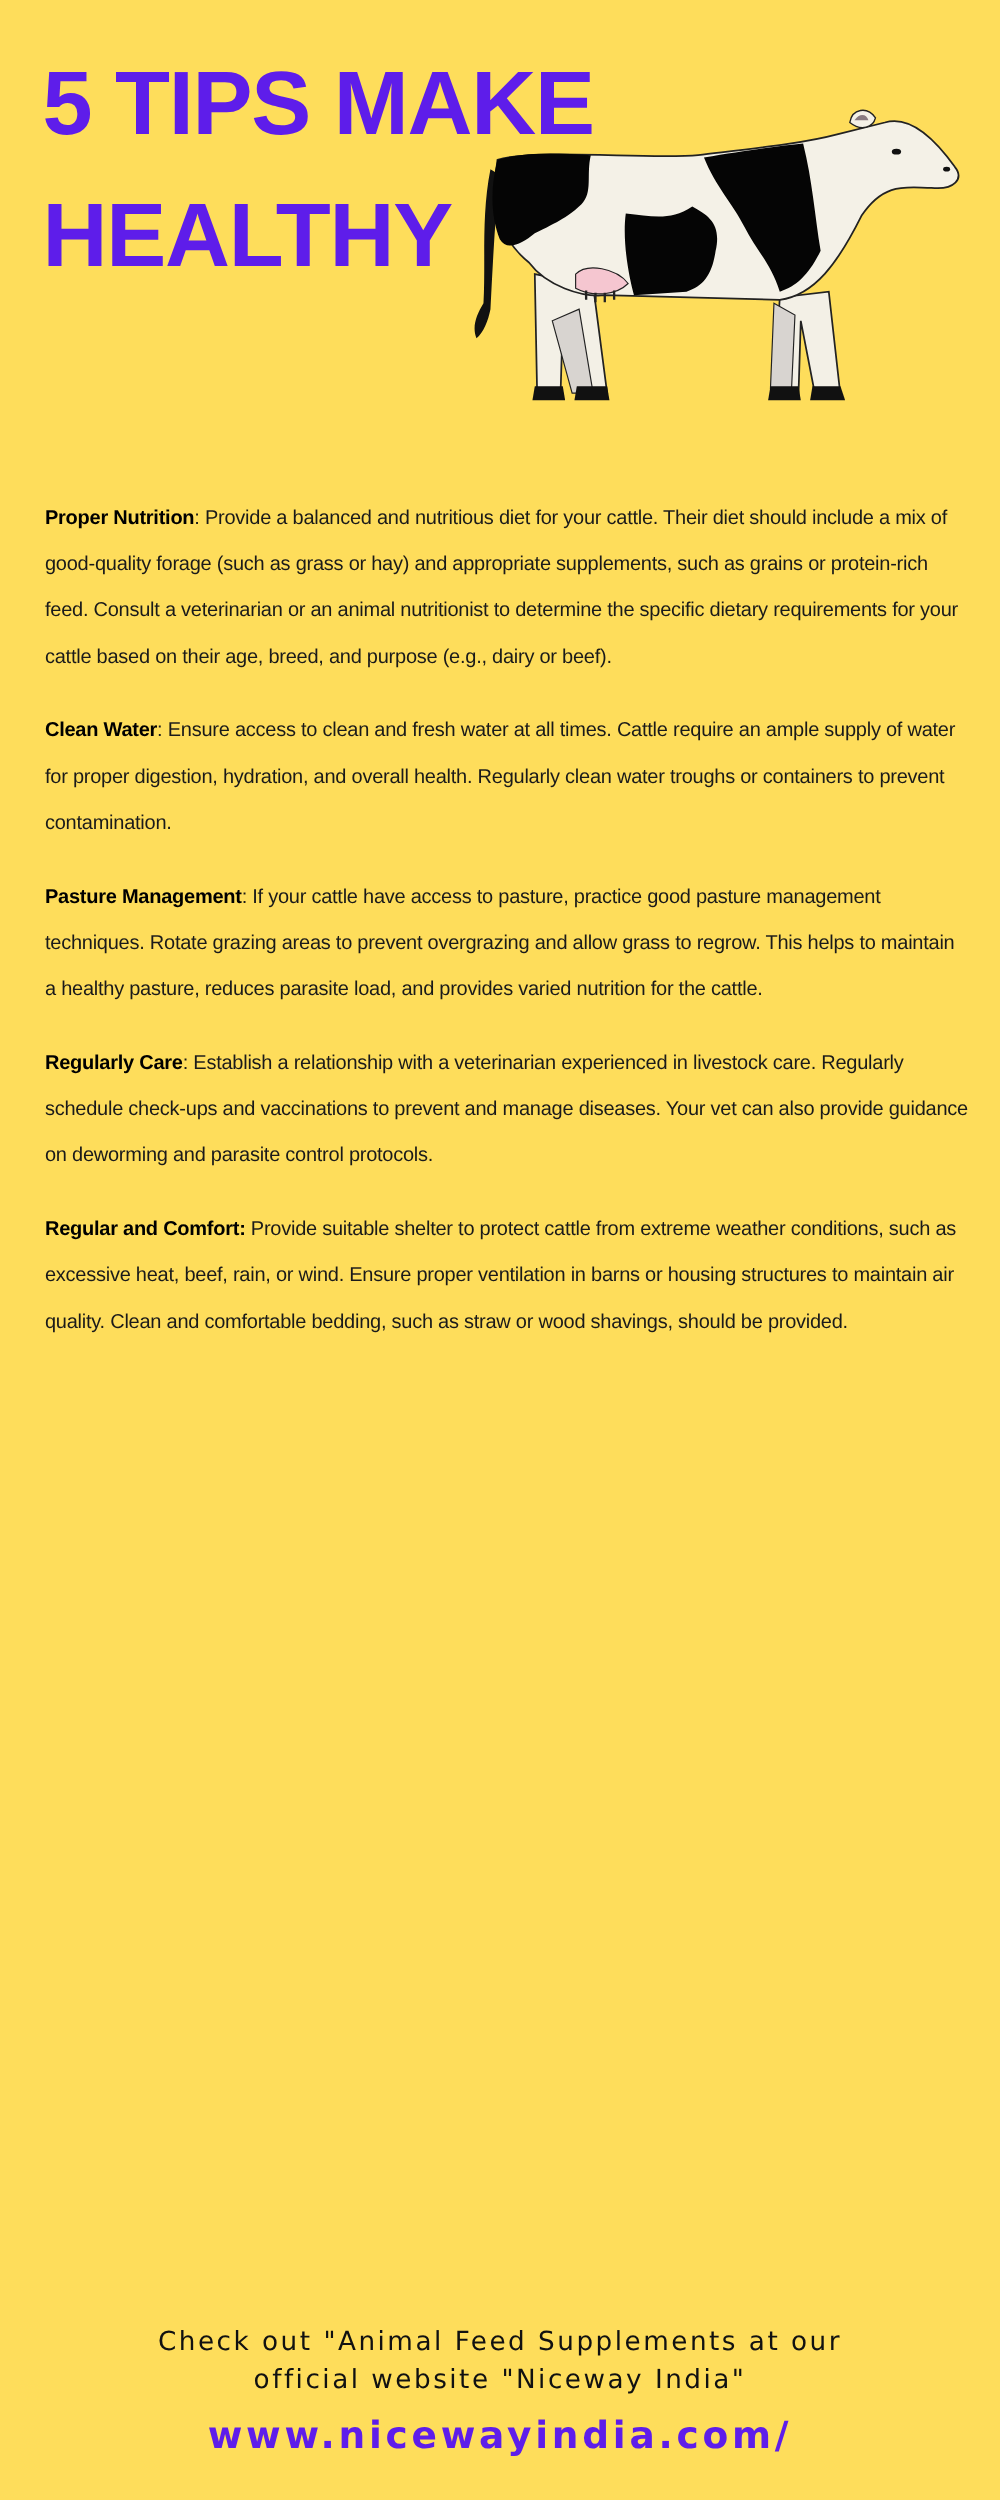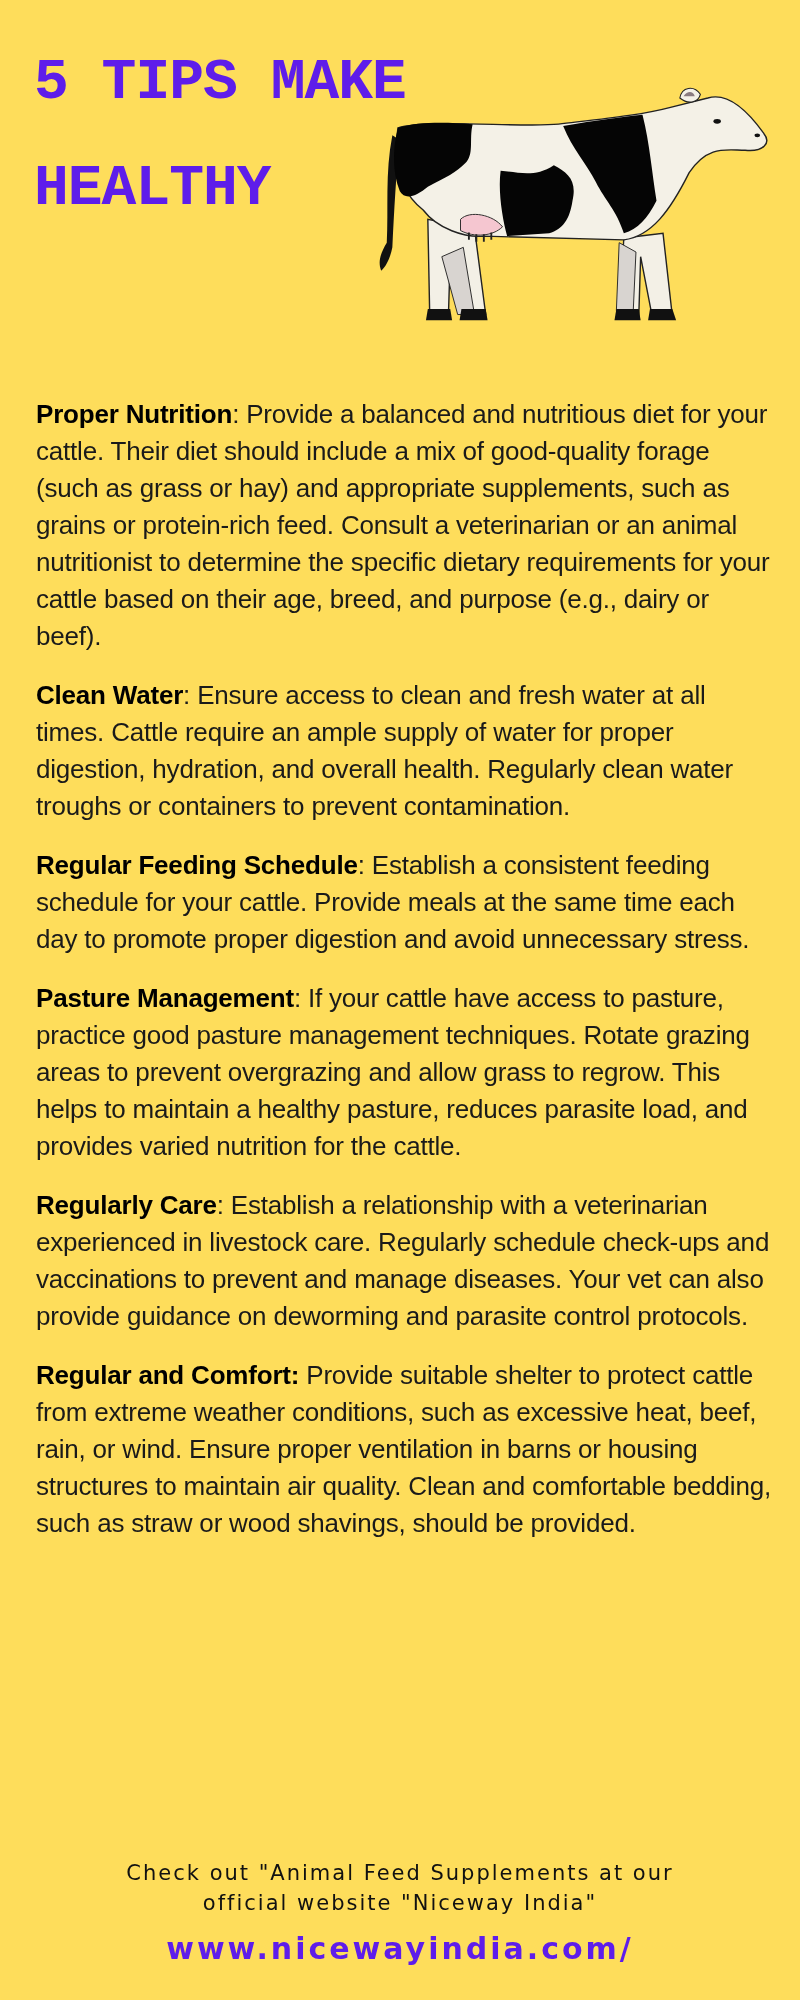--- a/index.html
+++ b/index.html
@@ -6,38 +6,38 @@
   body {
     width: 800px; height: 2000px; overflow: hidden;
     background: #FEDD5B;
     font-family: "Liberation Sans", sans-serif;
     color: #111;
     position: relative;
   }
   .title {
     position: absolute; left: 34px; top: 30px;
     margin: 0;
-    font-family: Liberation Mono, monospace;
+    font-family: Liberation Sans, sans-serif;
     font-weight: bold;
     color: #5E1DEA;
-    font-size: 58px;
+    font-size: 72px;
     line-height: 106px;
     letter-spacing: -1px;
     white-space: nowrap;
   }
   .title span { display: block; }
   .cow {
     position: absolute; left: 370px; top: 70px; width: 405px; height: 280px;
   }
   .tips {
     position: absolute; left: 36px; top: 396px; width: 740px;
   }
   .tip {
     font-family: "Liberation Sans", sans-serif;
-    font-size: 26px;
+    font-size: 16px;
     line-height: 37px;
     color: #1a1a1a;
     margin: 0 0 22px 0;
     letter-spacing: -0.2px;
   }
   .tip b { color: #000; font-weight: bold; }
   .footer {
     position: absolute; left: 0; top: 1858px; width: 800px; text-align: center;
   }
   .cta {
@@ -85,21 +85,20 @@
 
   <path d="M330 30 C332 18 345 16 352 26 C350 34 340 38 330 30 Z" fill="#f4f1e7" stroke="#222" stroke-width="1.2"></path>
   <path d="M334 28 C338 22 344 22 346 28" fill="#8a7b80"></path>
   <ellipse cx="370" cy="55" rx="4" ry="2.5" fill="#111"></ellipse>
   <ellipse cx="413" cy="70" rx="3" ry="2" fill="#111"></ellipse>
 </svg>
 
 <div class="tips">
   <p class="tip"><b>Proper Nutrition</b><span>:</span><span> Provide a balanced and nutritious diet for your cattle. Their diet should include a mix of good-quality forage (such as grass or hay) and appropriate supplements, such as grains or protein-rich feed. Consult a veterinarian or an animal nutritionist to determine the specific dietary requirements for your cattle based on their age, breed, and purpose (e.g., dairy or beef).</span></p>
   <p class="tip"><b>Clean Water</b><span>:</span><span> Ensure access to clean and fresh water at all times. Cattle require an ample supply of water for proper digestion, hydration, and overall health. Regularly clean water troughs or containers to prevent contamination.</span></p>
-  <p class="tip"><b>Regular Feeding Schedule</b><span>:</span><span> Establish a consistent feeding schedule for your cattle. Provide meals at the same time each day to promote proper digestion and avoid unnecessary stress.</span></p>
   <p class="tip"><b>Pasture Management</b><span>:</span><span> If your cattle have access to pasture, practice good pasture management techniques. Rotate grazing areas to prevent overgrazing and allow grass to regrow. This helps to maintain a healthy pasture, reduces parasite load, and provides varied nutrition for the cattle.</span></p>
   <p class="tip"><b>Regularly Care</b><span>:</span><span> Establish a relationship with a veterinarian experienced in livestock care. Regularly schedule check-ups and vaccinations to prevent and manage diseases. Your vet can also provide guidance on deworming and parasite control protocols.</span></p>
   <p class="tip"><b>Regular and Comfort:</b><span></span><span> Provide suitable shelter to protect cattle from extreme weather conditions, such as excessive heat, beef, rain, or wind. Ensure proper ventilation in barns or housing structures to maintain air quality. Clean and comfortable bedding, such as straw or wood shavings, should be provided.</span></p>
 </div>
 
 <div class="footer">
   <p class="cta">
     <span>Check out "Animal Feed Supplements at our</span><br>
     <span>official website "Niceway India"</span>
   </p>

